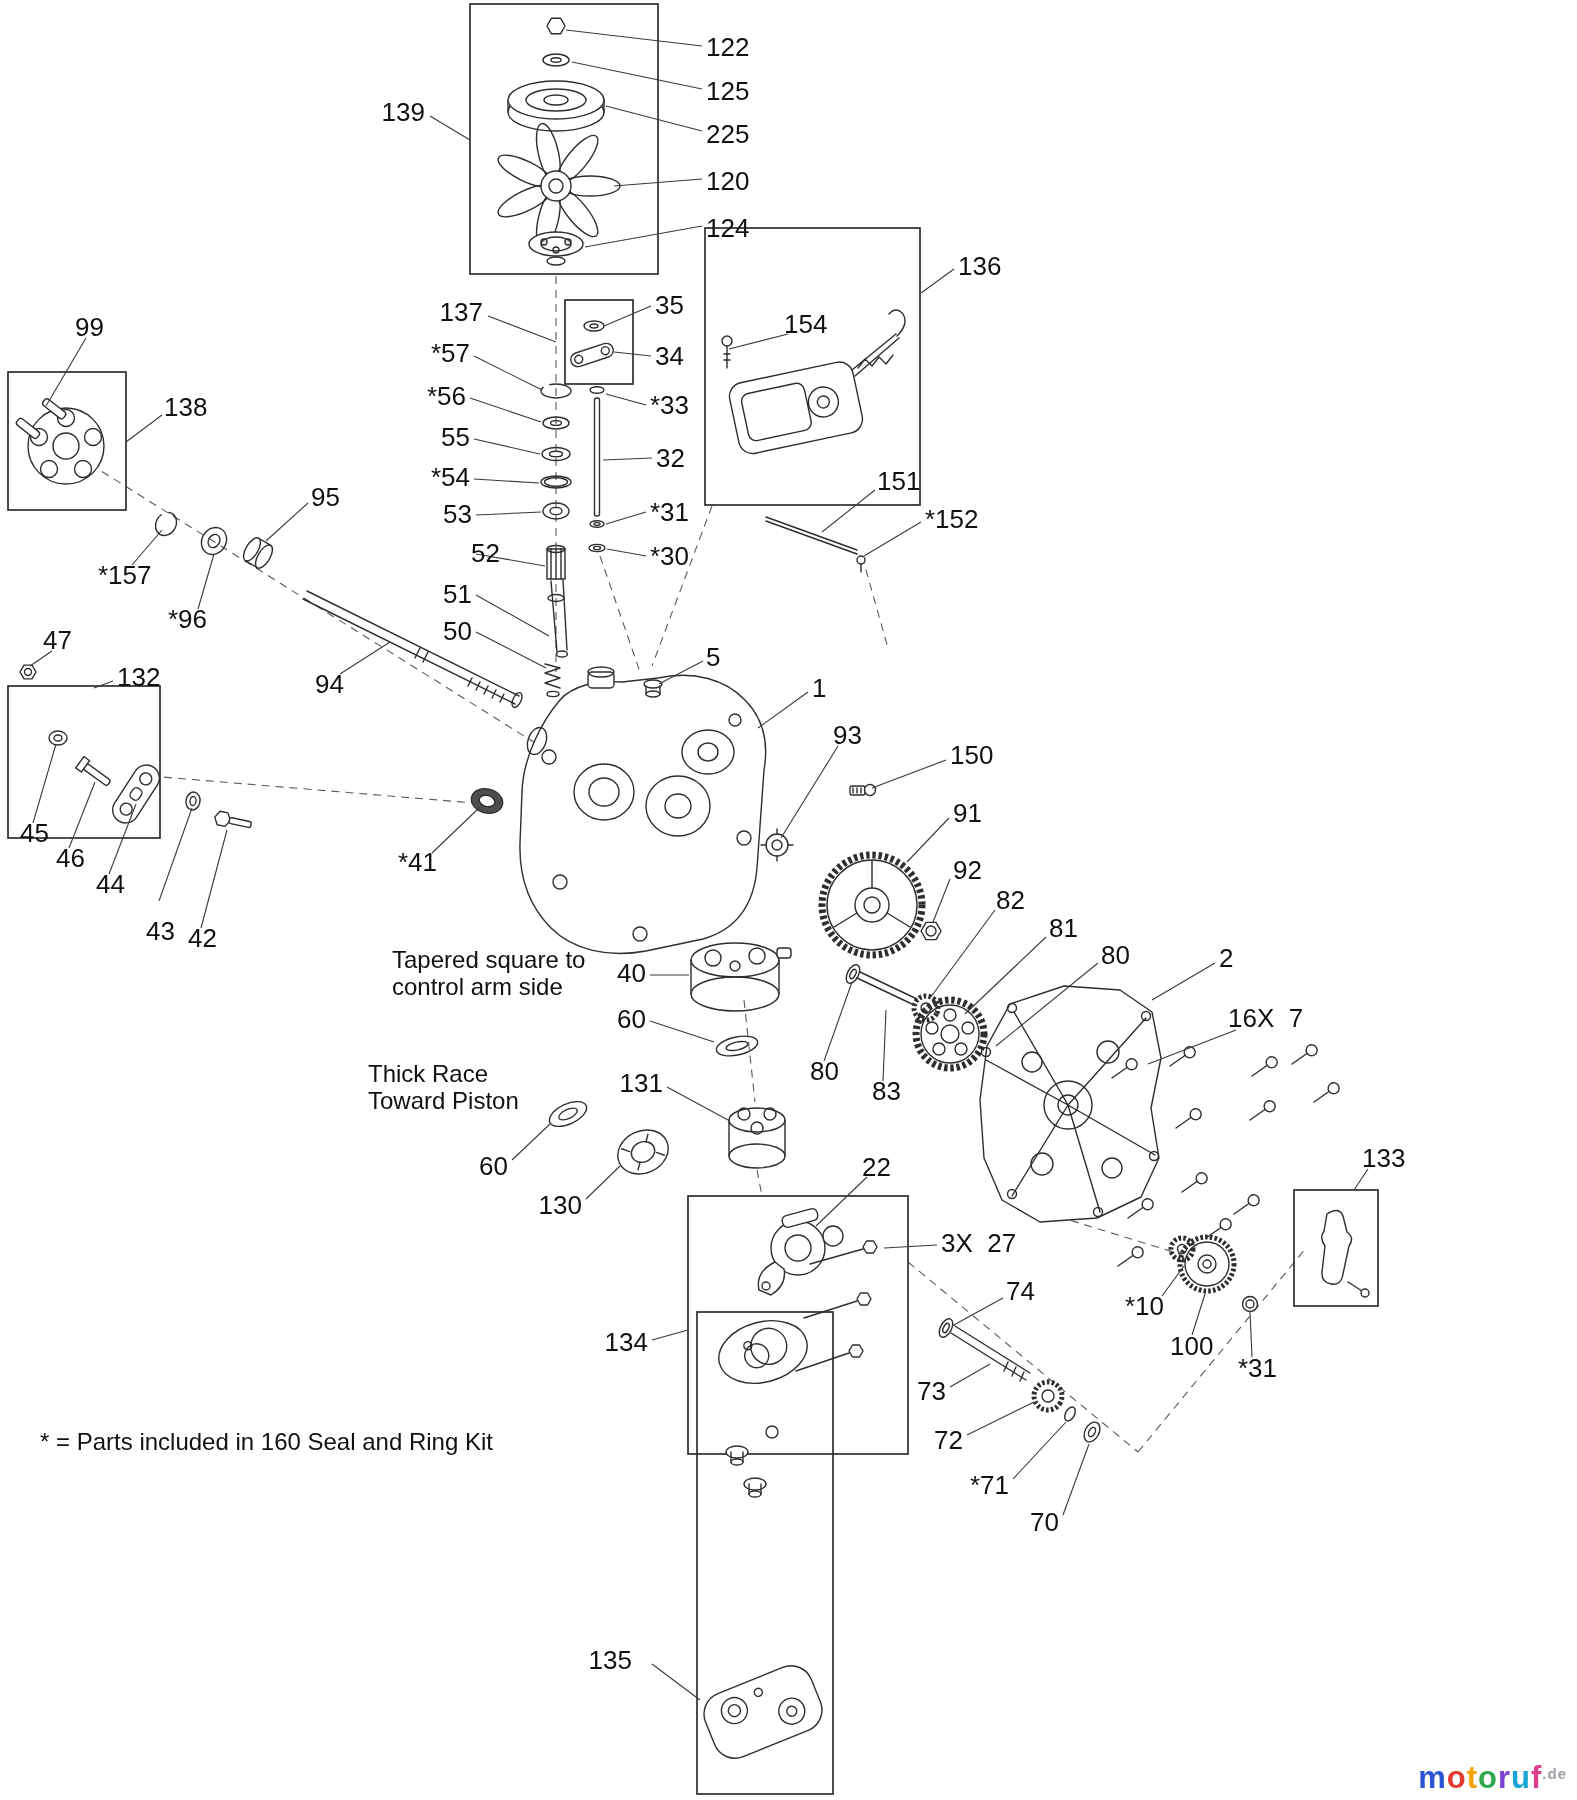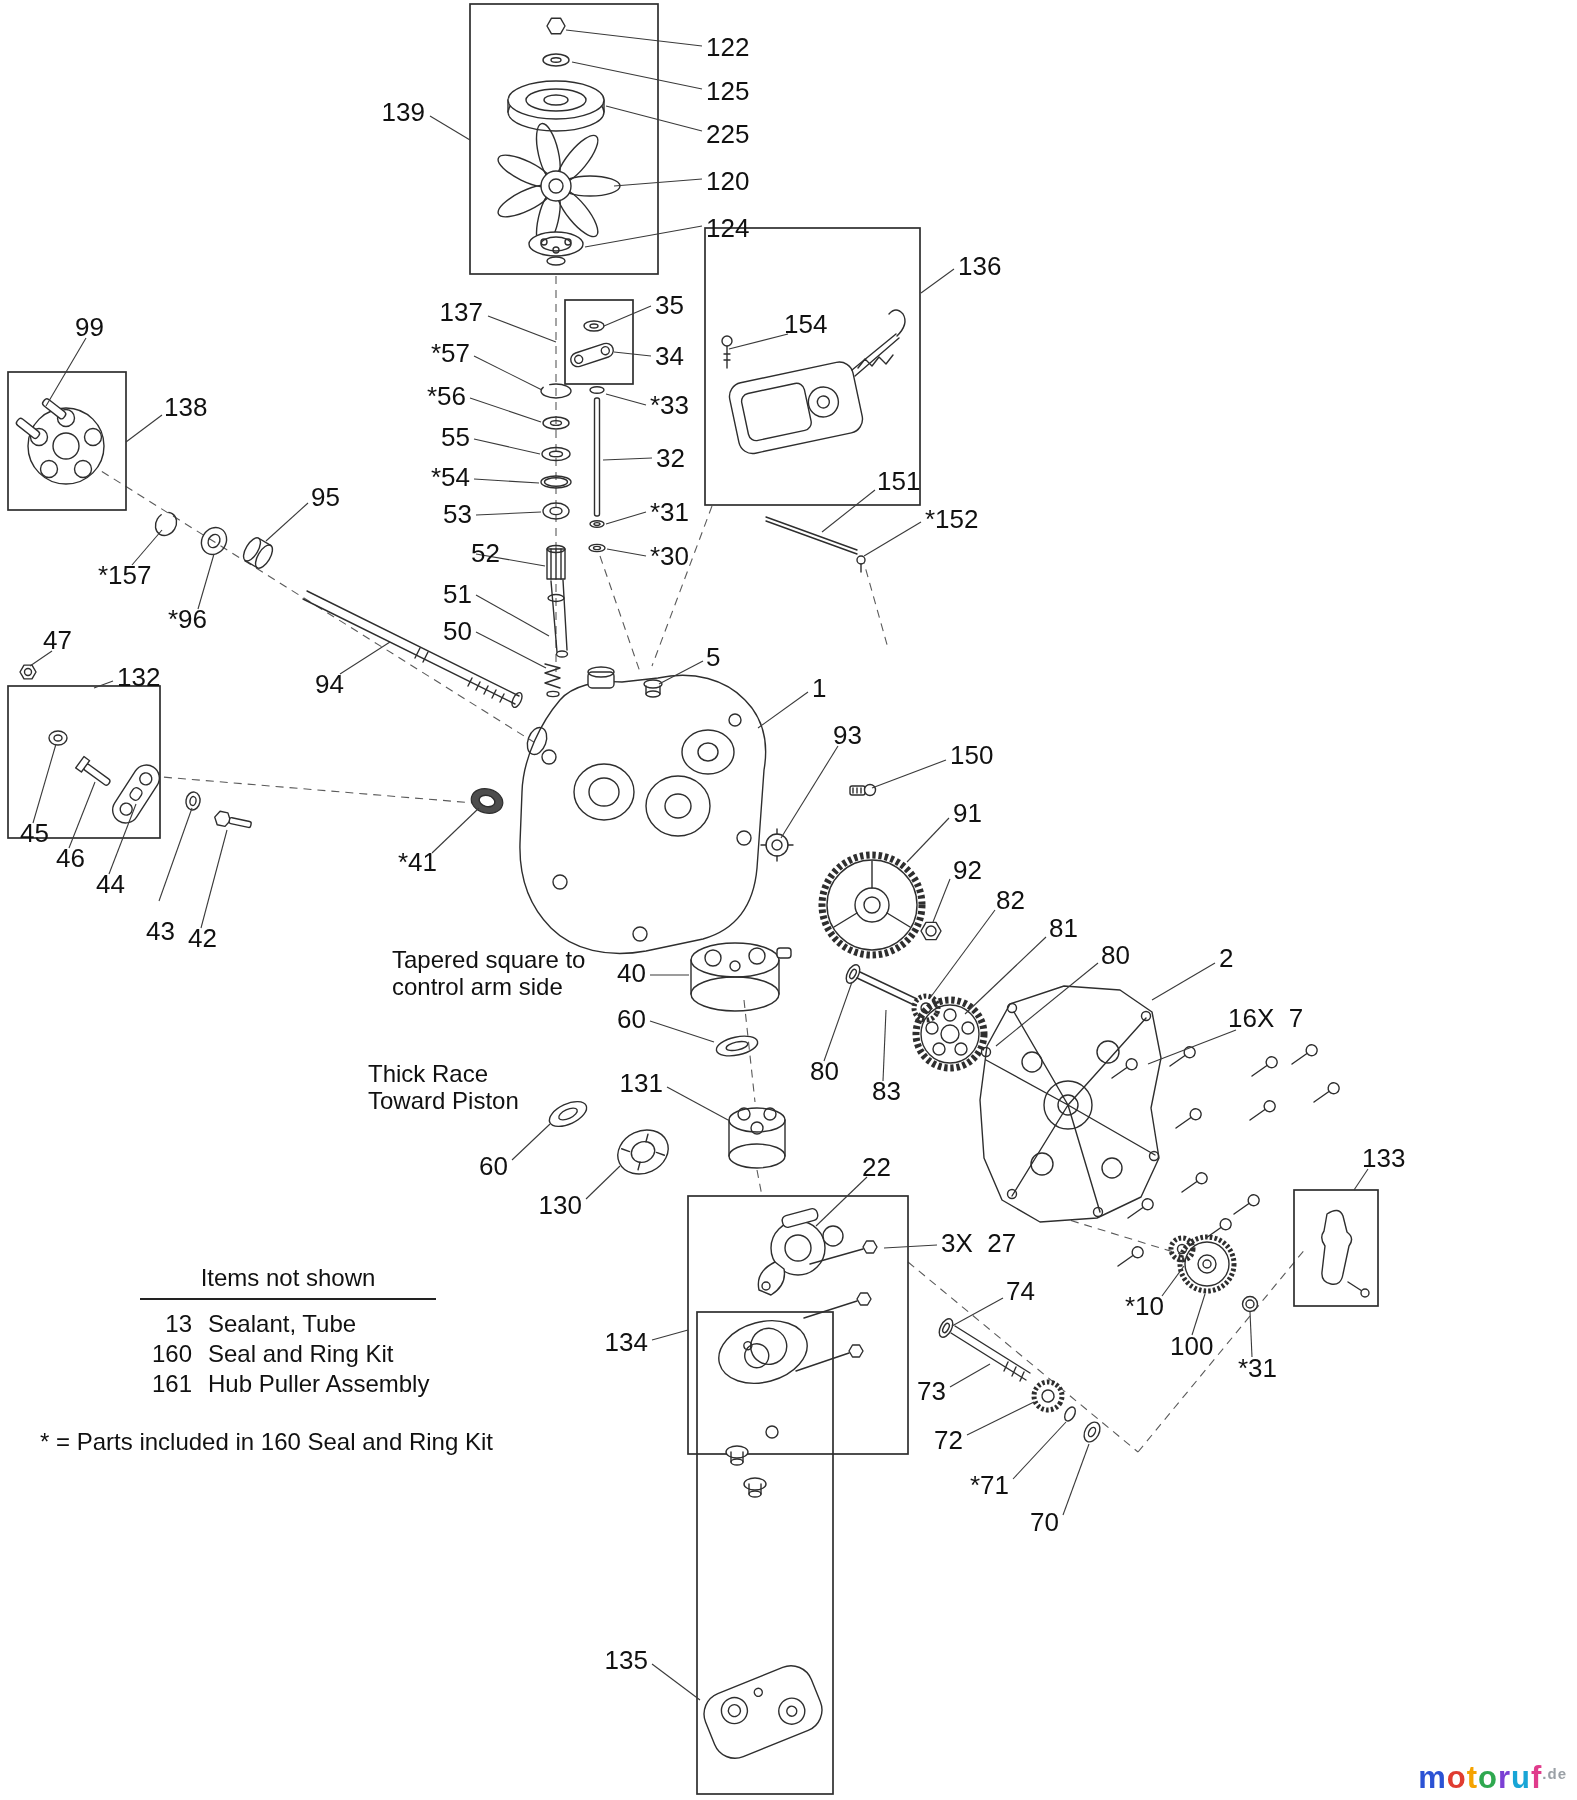--- a/index.html
+++ b/index.html
@@ -631,50 +631,32 @@
       <div class="callout r" style="left: 648px; top: 1342px;">134</div>
       <div class="callout" style="left: 1006px; top: 1291px;">74</div>
       <div class="callout r" style="left: 946px; top: 1391px;">73</div>
       <div class="callout r" style="left: 963px; top: 1440px;">72</div>
       <div class="callout r" style="left: 1009px; top: 1485px;">*71</div>
       <div class="callout r" style="left: 1059px; top: 1522px;">70</div>
       <div class="callout" style="left: 1125px; top: 1306px;">*10</div>
       <div class="callout" style="left: 1170px; top: 1346px;">100</div>
       <div class="callout" style="left: 1238px; top: 1368px;">*31</div>
       <div class="callout" style="left: 1362px; top: 1158px;">133</div>
-      <div class="callout r" style="left: 648px; top: 1660px;">135</div>
+      <div class="callout r" style="left: 632px; top: 1660px;">135</div>
     </div>
 
   <div id="note-layer">
       <div class="note" style="left: 392px; top: 946px;">
         <span style="display: block;">Tapered square to</span>
         <span style="display: block;">control arm side</span>
       </div>
       <div class="note" style="left: 368px; top: 1060px;">
         <span style="display: block;">Thick Race</span>
         <span style="display: block;">Toward Piston</span>
       </div>
     </div>
 
-  <div class="legend">
-    <div class="legend-title">Items not shown</div>
-    <div class="legend-rule"></div>
-    <div id="legend-items">
-        <div class="legend-row">
-          <span class="num">13</span>
-          <span class="desc">Sealant, Tube</span>
-        </div>
-        <div class="legend-row">
-          <span class="num">160</span>
-          <span class="desc">Seal and Ring Kit</span>
-        </div>
-        <div class="legend-row">
-          <span class="num">161</span>
-          <span class="desc">Hub Puller Assembly</span>
-        </div>
-      </div>
-  </div>
   <div class="footnote">* = Parts included in 160 Seal and Ring Kit</div>
 
   <div class="watermark">
     <span id="wm-word"><span style="color: rgb(43, 82, 212);">m</span><span style="color: rgb(224, 60, 49);">o</span><span style="color: rgb(245, 163, 0);">t</span><span style="color: rgb(47, 168, 79);">o</span><span style="color: rgb(123, 63, 212);">r</span><span style="color: rgb(24, 165, 214);">u</span><span style="color: rgb(224, 60, 140);">f</span></span><span class="wm-suffix">.de</span>
   </div>
 </div>
 
 </body></html>

